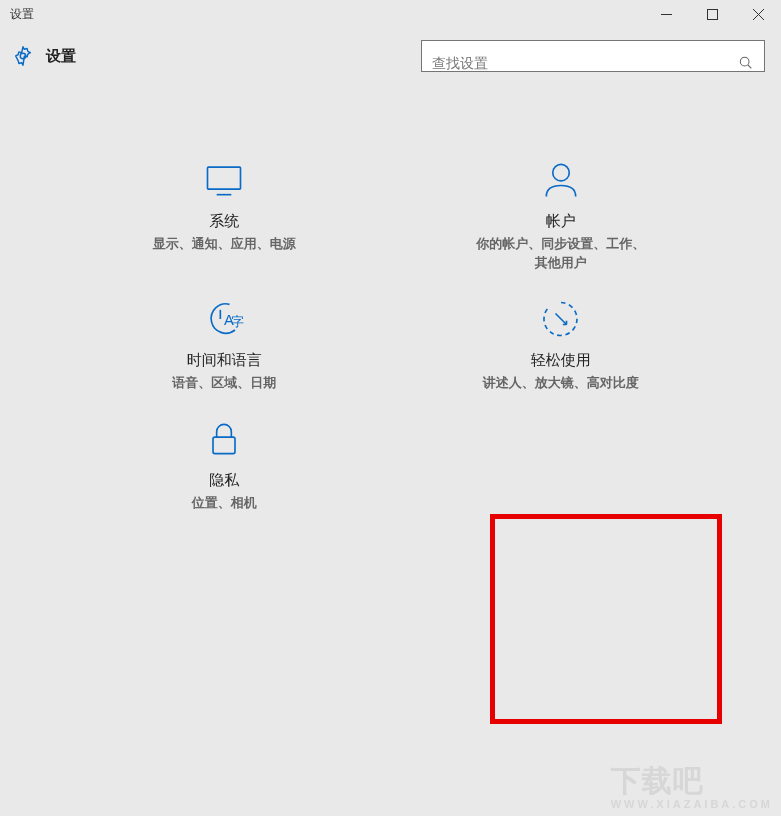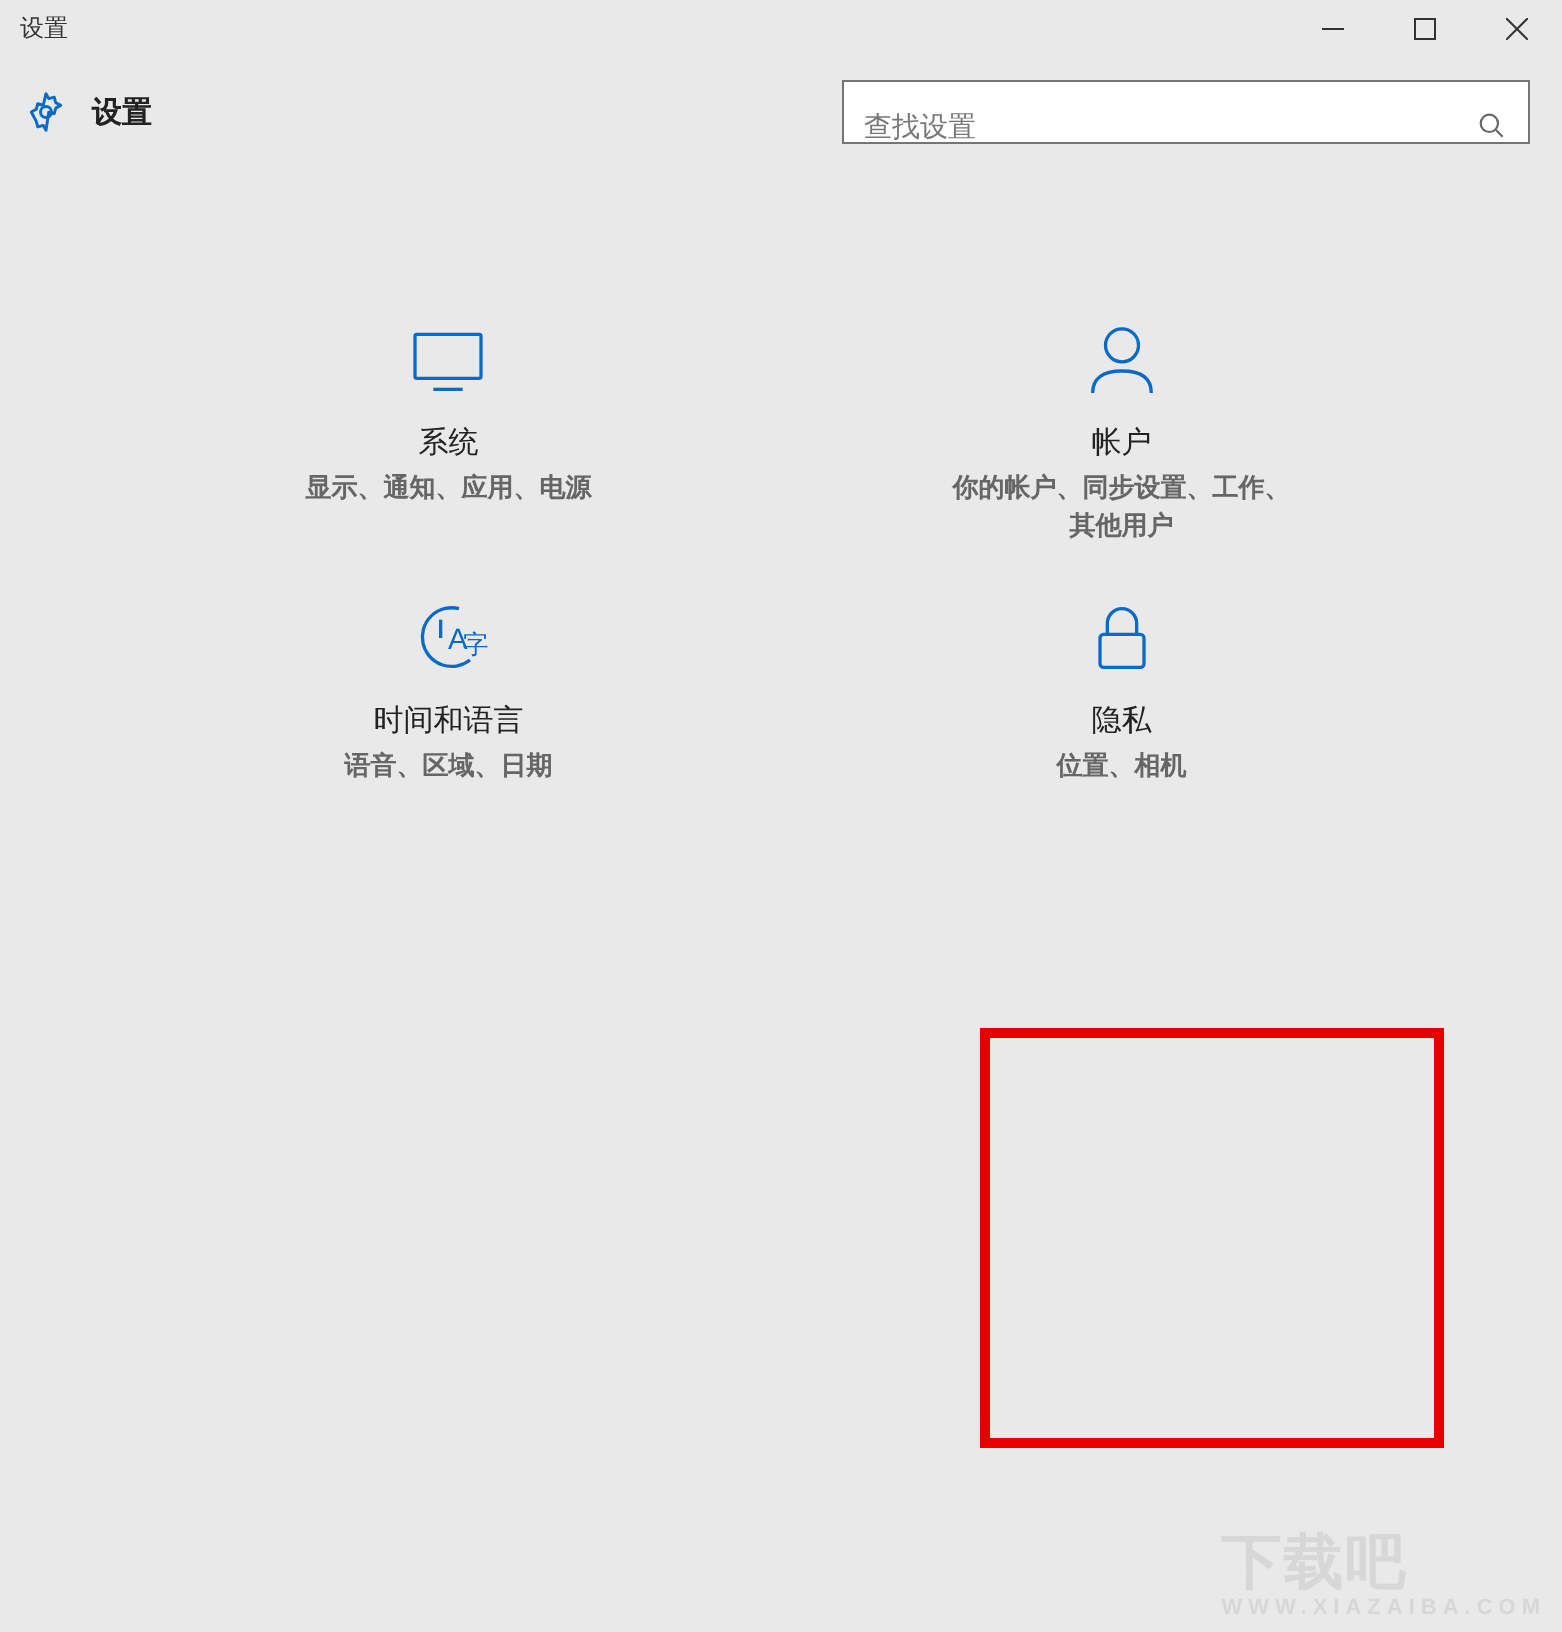--- a/index.html
+++ b/index.html
@@ -210,20 +210,31 @@
         <path d="M30 8 A16 16 0 1 0 36 36"></path>
         <line x1="20" y1="24" x2="20" y2="14"></line>
         <text x="24" y="30" font-size="16" fill="currentColor" stroke="none" font-family="sans-serif">A</text>
         <text x="32" y="32" font-size="14" fill="currentColor" stroke="none">字</text>
       </svg>
     </span>
     <div class="tile-title">时间和语言</div>
     <div class="tile-desc">语音、区域、日期</div>
   </div>
 
+  <div class="tile">
+    <span class="tile-icon">
+      <svg width="44" height="44" viewBox="0 0 48 48" fill="none" stroke="currentColor" stroke-width="1.8">
+        <path d="M24 6 A18 18 0 1 1 10 12" stroke-dasharray="5 4"></path>
+        <path d="M18 18 L30 30"></path>
+        <path d="M30 30 L26 30 M30 30 L30 26"></path>
+      </svg>
+    </span>
+    <div class="tile-title">轻松使用</div>
+    <div class="tile-desc">讲述人、放大镜、高对比度</div>
+  </div>
 
   <div class="tile">
     <span class="tile-icon">
       <svg width="44" height="44" viewBox="0 0 48 48" fill="none" stroke="currentColor" stroke-width="1.8">
         <rect x="12" y="22" width="24" height="18" rx="2"></rect>
         <path d="M16 22 V16 a8 8 0 0 1 16 0 V22"></path>
       </svg>
     </span>
     <div class="tile-title">隐私</div>
     <div class="tile-desc">位置、相机</div>

